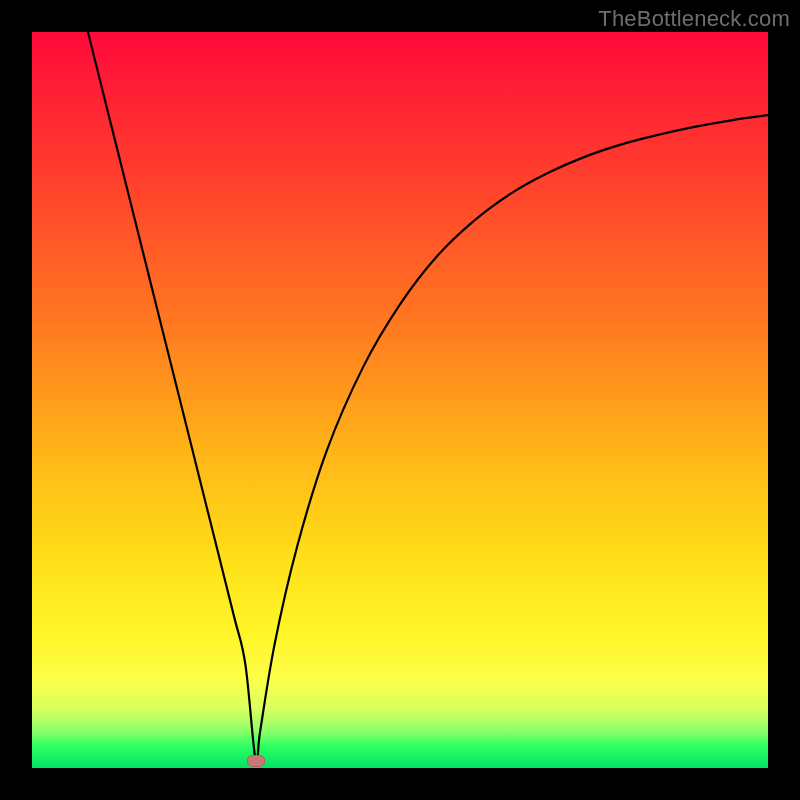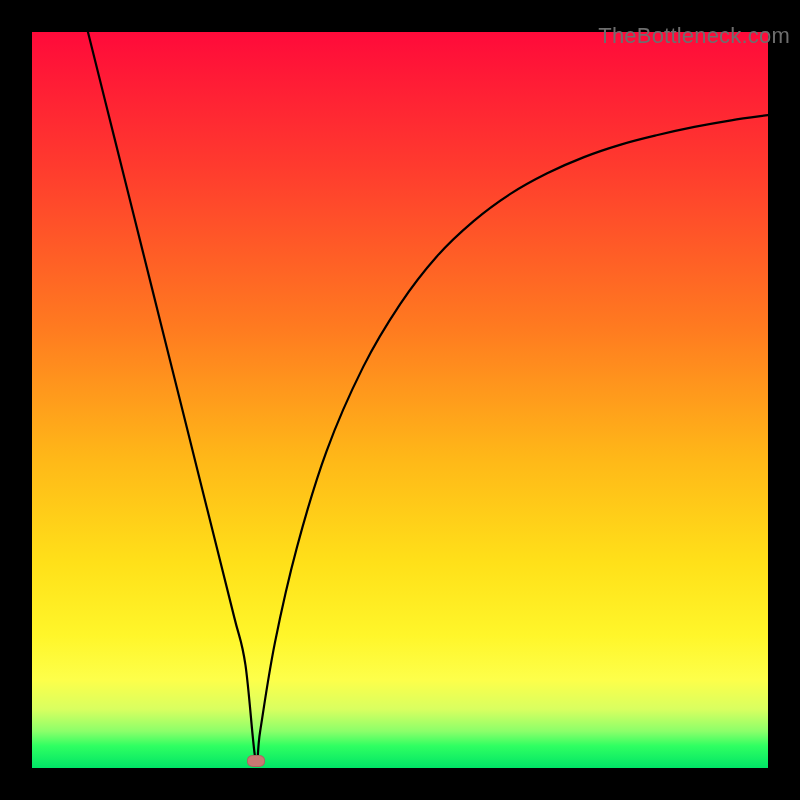--- a/index.html
+++ b/index.html
@@ -35,21 +35,21 @@
       #fdff4a 88%,
       #d9ff60 92%,
       #8cff6a 95%,
       #2fff62 97%,
       #00e466 100%
     );
     overflow: hidden;
   }
   .watermark {
     position: absolute;
-    top: 23px;
+    top: 6px;
     right: 10px;
     color: #6e6e6e;
     font-size: 22px;
     font-weight: 500;
     user-select: none;
     letter-spacing: 0.2px;
     z-index: 5;
   }
   svg.curve {
     position: absolute;

